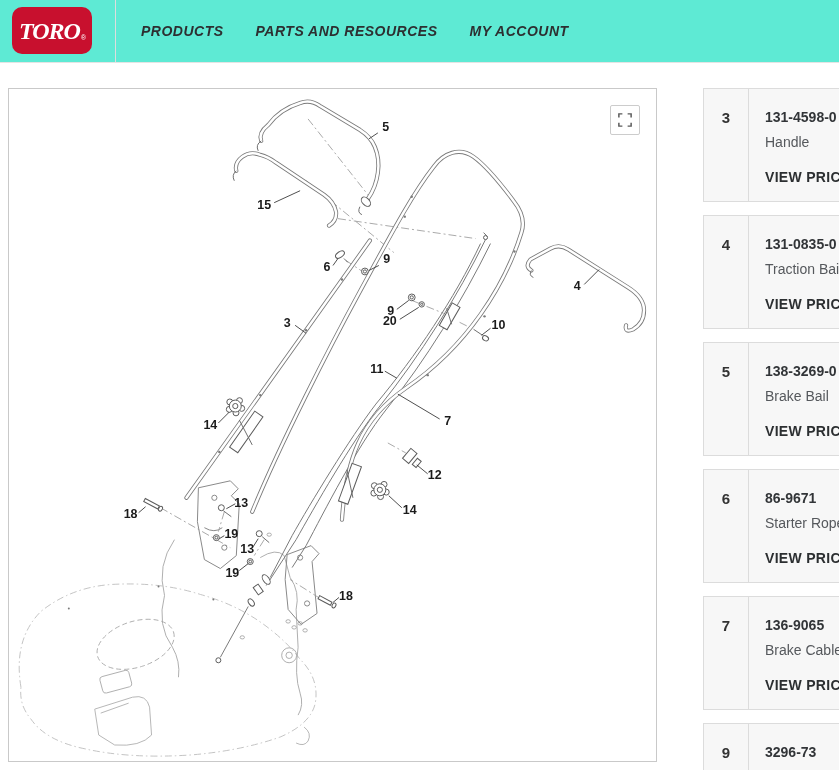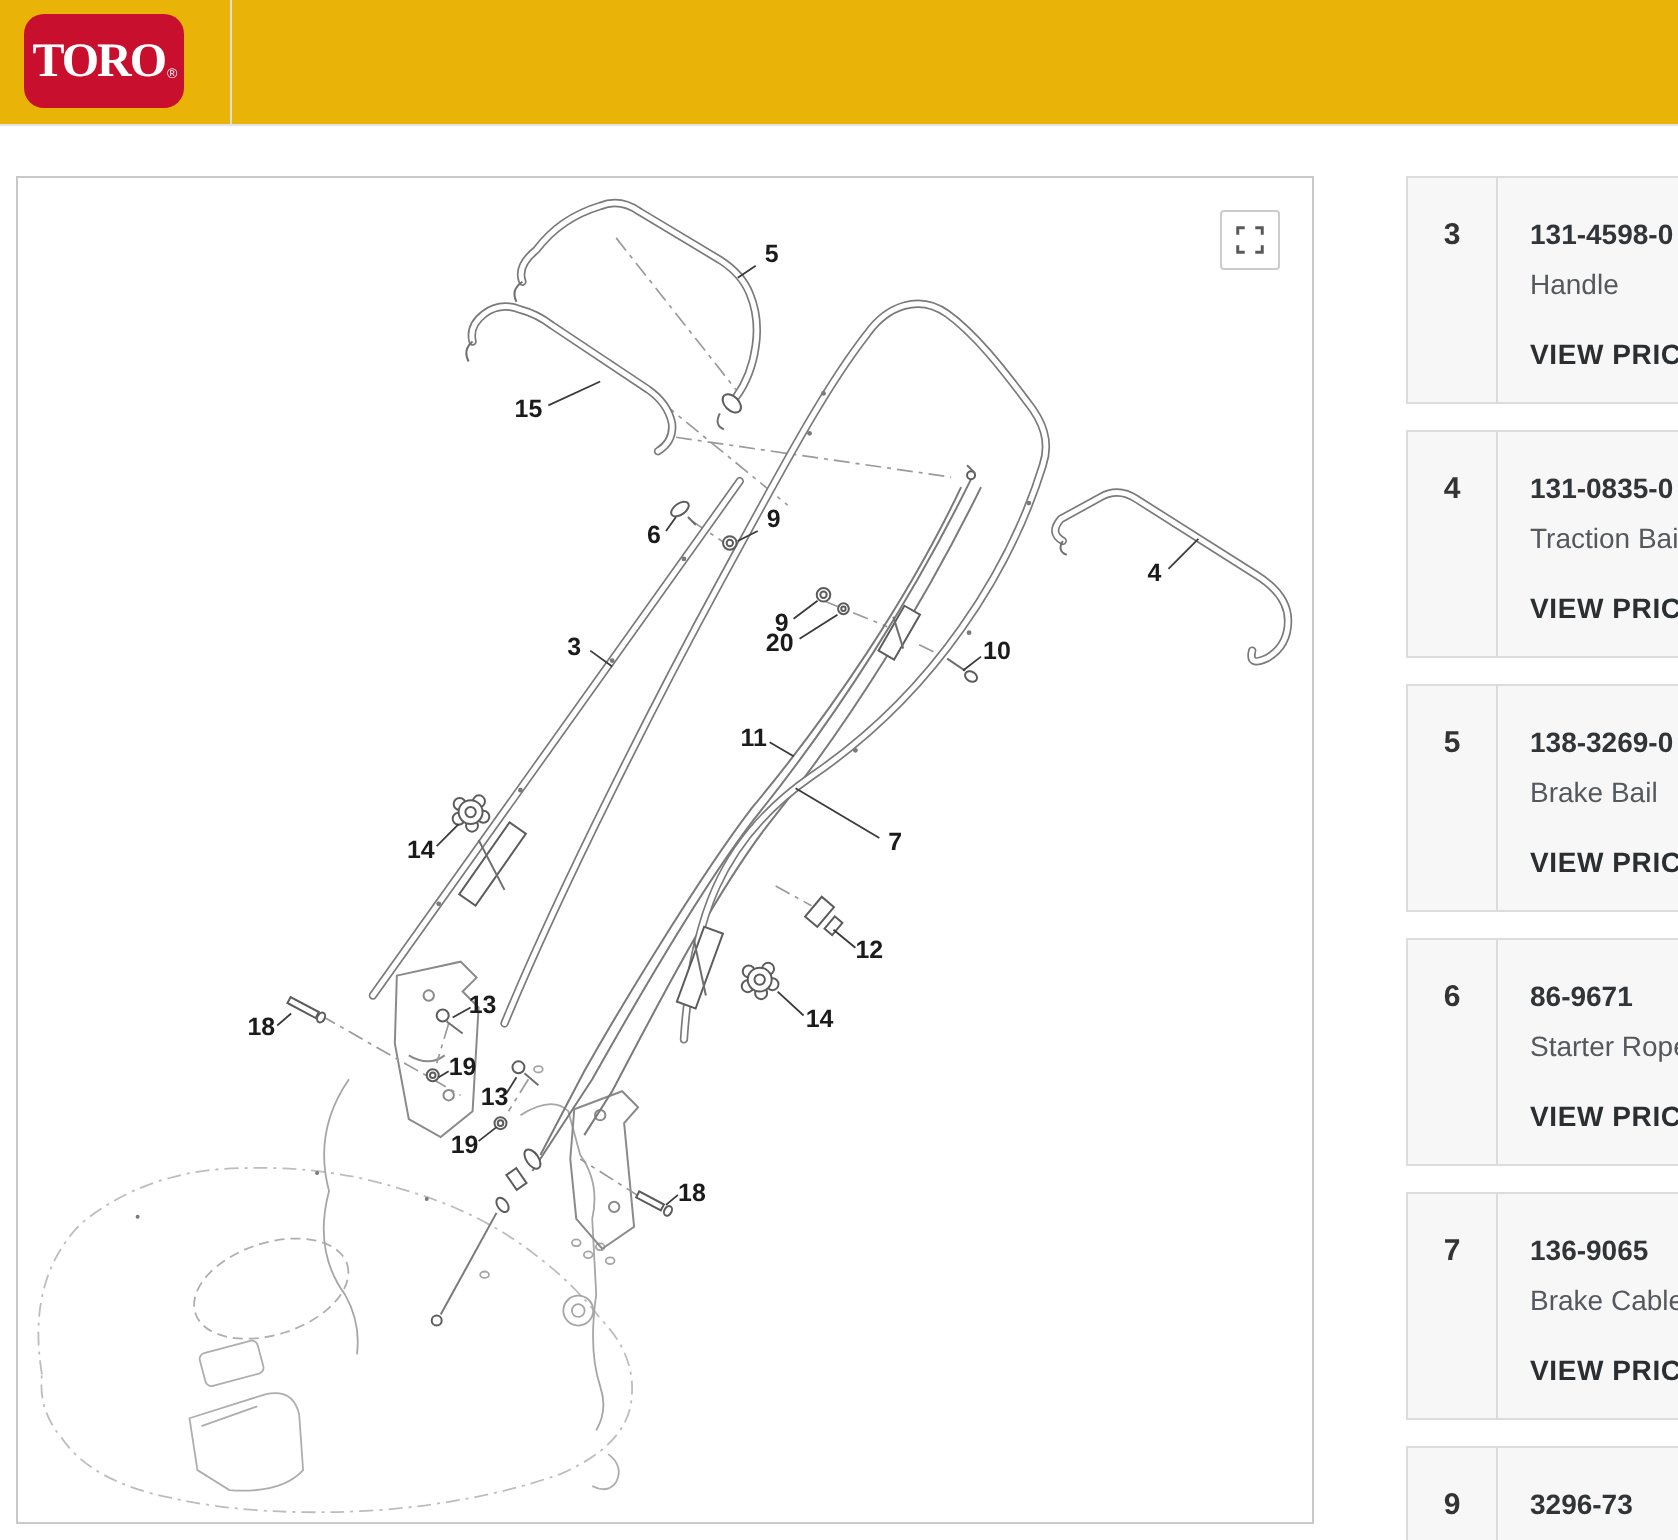--- a/index.html
+++ b/index.html
@@ -1,21 +1,21 @@
 <!DOCTYPE html>
 <html><head>
 <meta charset="utf-8">
 <style>
   * { margin:0; padding:0; box-sizing:border-box; }
   html,body { width:839px; height:770px; overflow:hidden; background:#fff;
               font-family:"Liberation Sans", sans-serif; position:relative; }
 
   
   .header { position:absolute; left:0; top:0; width:839px; height:63px;
-            background:#eab308; border-bottom:1px solid #e4e4e4; }
+            background:#5eead4; border-bottom:1px solid #e4e4e4;font-style:italic; }
   .logo { position:absolute; left:12px; top:7px; width:80px; height:47px;
           border-radius:10px; display:flex; align-items:center; justify-content:center; }
   .logo-text { color:#fff; font-family:"Liberation Serif", serif; font-weight:bold;
                font-size:24px; letter-spacing:-1px; line-height:1; }
   .logo-reg { color:#fff; font-size:7px; vertical-align:baseline; position:relative; top:7px; left:1px; }
   .header-divider { position:absolute; left:115px; top:0; width:1px; height:62px; background:#ddd; }
   .nav { position:absolute; left:141px; top:0; height:62px; display:flex; align-items:center; gap:32px; }
   .nav-item { font-size:14px; font-weight:bold; letter-spacing:0.5px; color:#2d2f31;
               text-decoration:none; cursor:pointer; white-space:nowrap; }
 
@@ -59,20 +59,25 @@
 </style>
 </head>
 <body>
 
 <div class="header">
   <div class="logo" id="logo-box" style="background: rgb(200, 16, 46);">
     <span class="logo-text">TORO</span>
       <span class="logo-reg">®</span>
   </div>
   <div class="header-divider"></div>
+  <div class="nav">
+    <a class="nav-item">PRODUCTS</a>
+    <a class="nav-item">PARTS AND RESOURCES</a>
+    <a class="nav-item">MY ACCOUNT</a>
+  </div>
 </div>
 
 <div class="diagram-panel">
   <svg class="diagram-svg" viewBox="0 0 649 674">
 
     <g>
       <path class="deck" d="M 12 600 Q 4 552 32 524 Q 62 500 102 497 Q 152 494 192 507 Q 232 518 262 542 Q 280 556 292 572 Q 312 592 307 617 Q 302 637 272 650 Q 232 664 182 668 Q 122 672 77 662 Q 37 654 22 632 Q 10 618 12 600 Z"></path>
       <ellipse class="deck-solid" cx="127" cy="557" rx="40" ry="23" transform="rotate(-18 127 557)" stroke-dasharray="5 3"></ellipse>
       <rect class="deck-solid" x="92" y="586" width="30" height="17" rx="3" transform="rotate(-15 107 594)"></rect>
       <path class="deck-solid" d="M 86 622 L 124 610 Q 138 607 141 620 L 143 648 Q 132 660 106 658 L 90 648 Z"></path>

